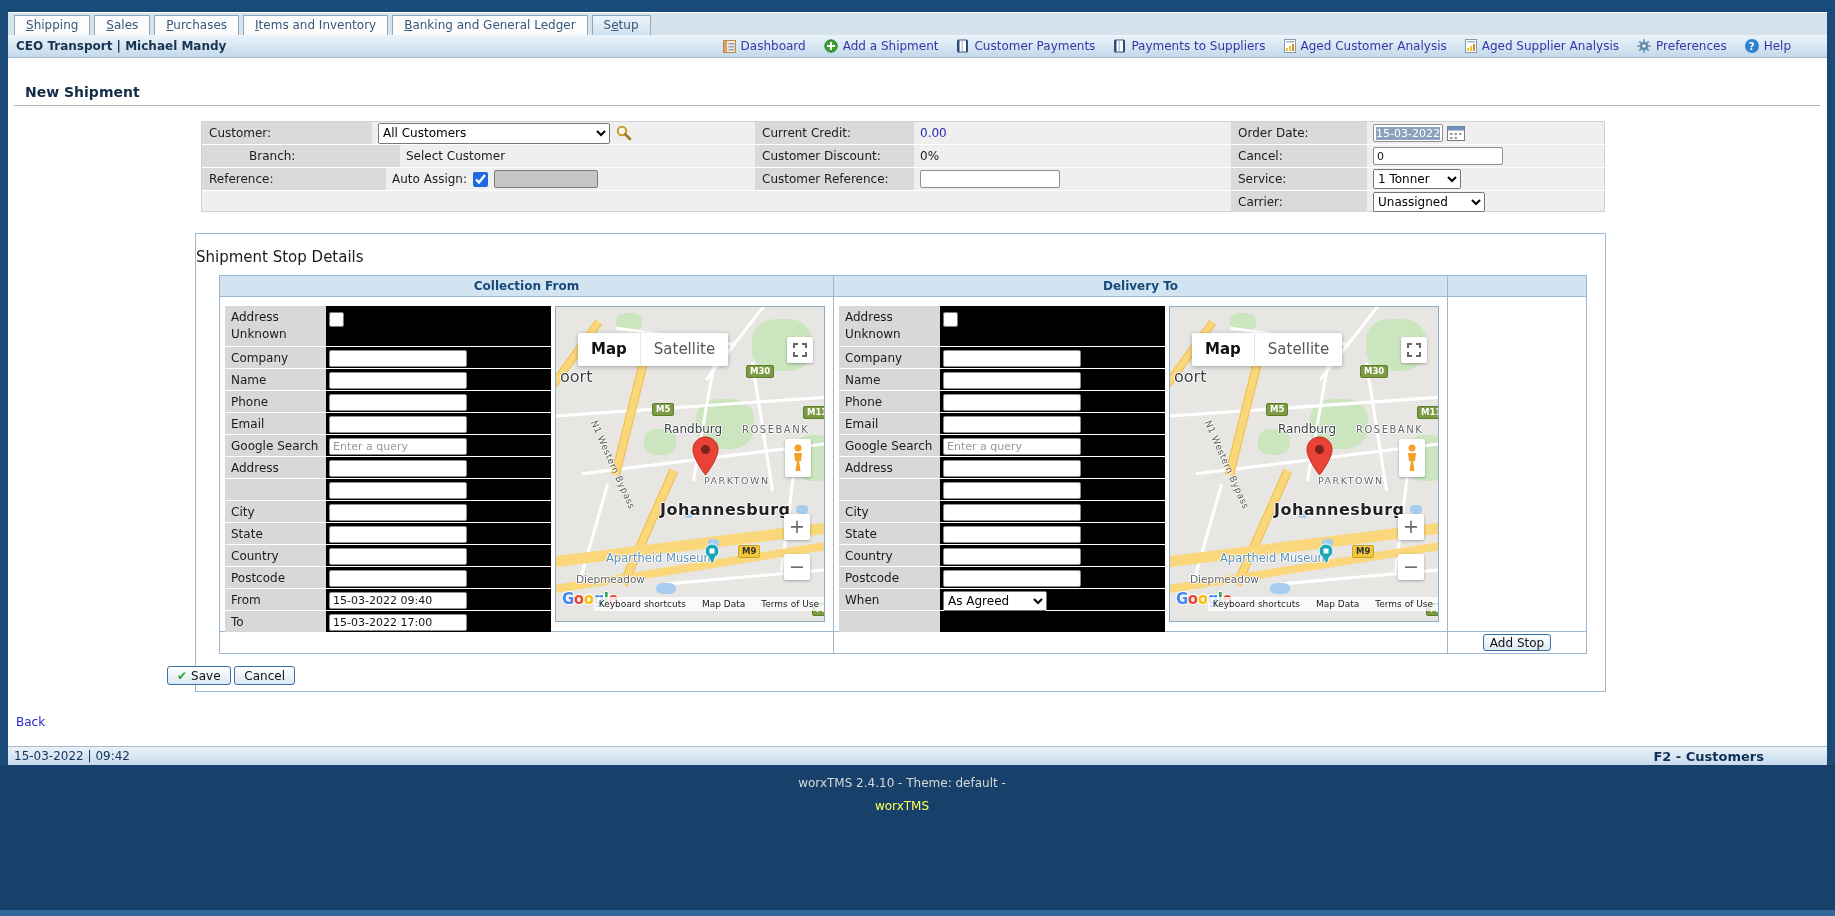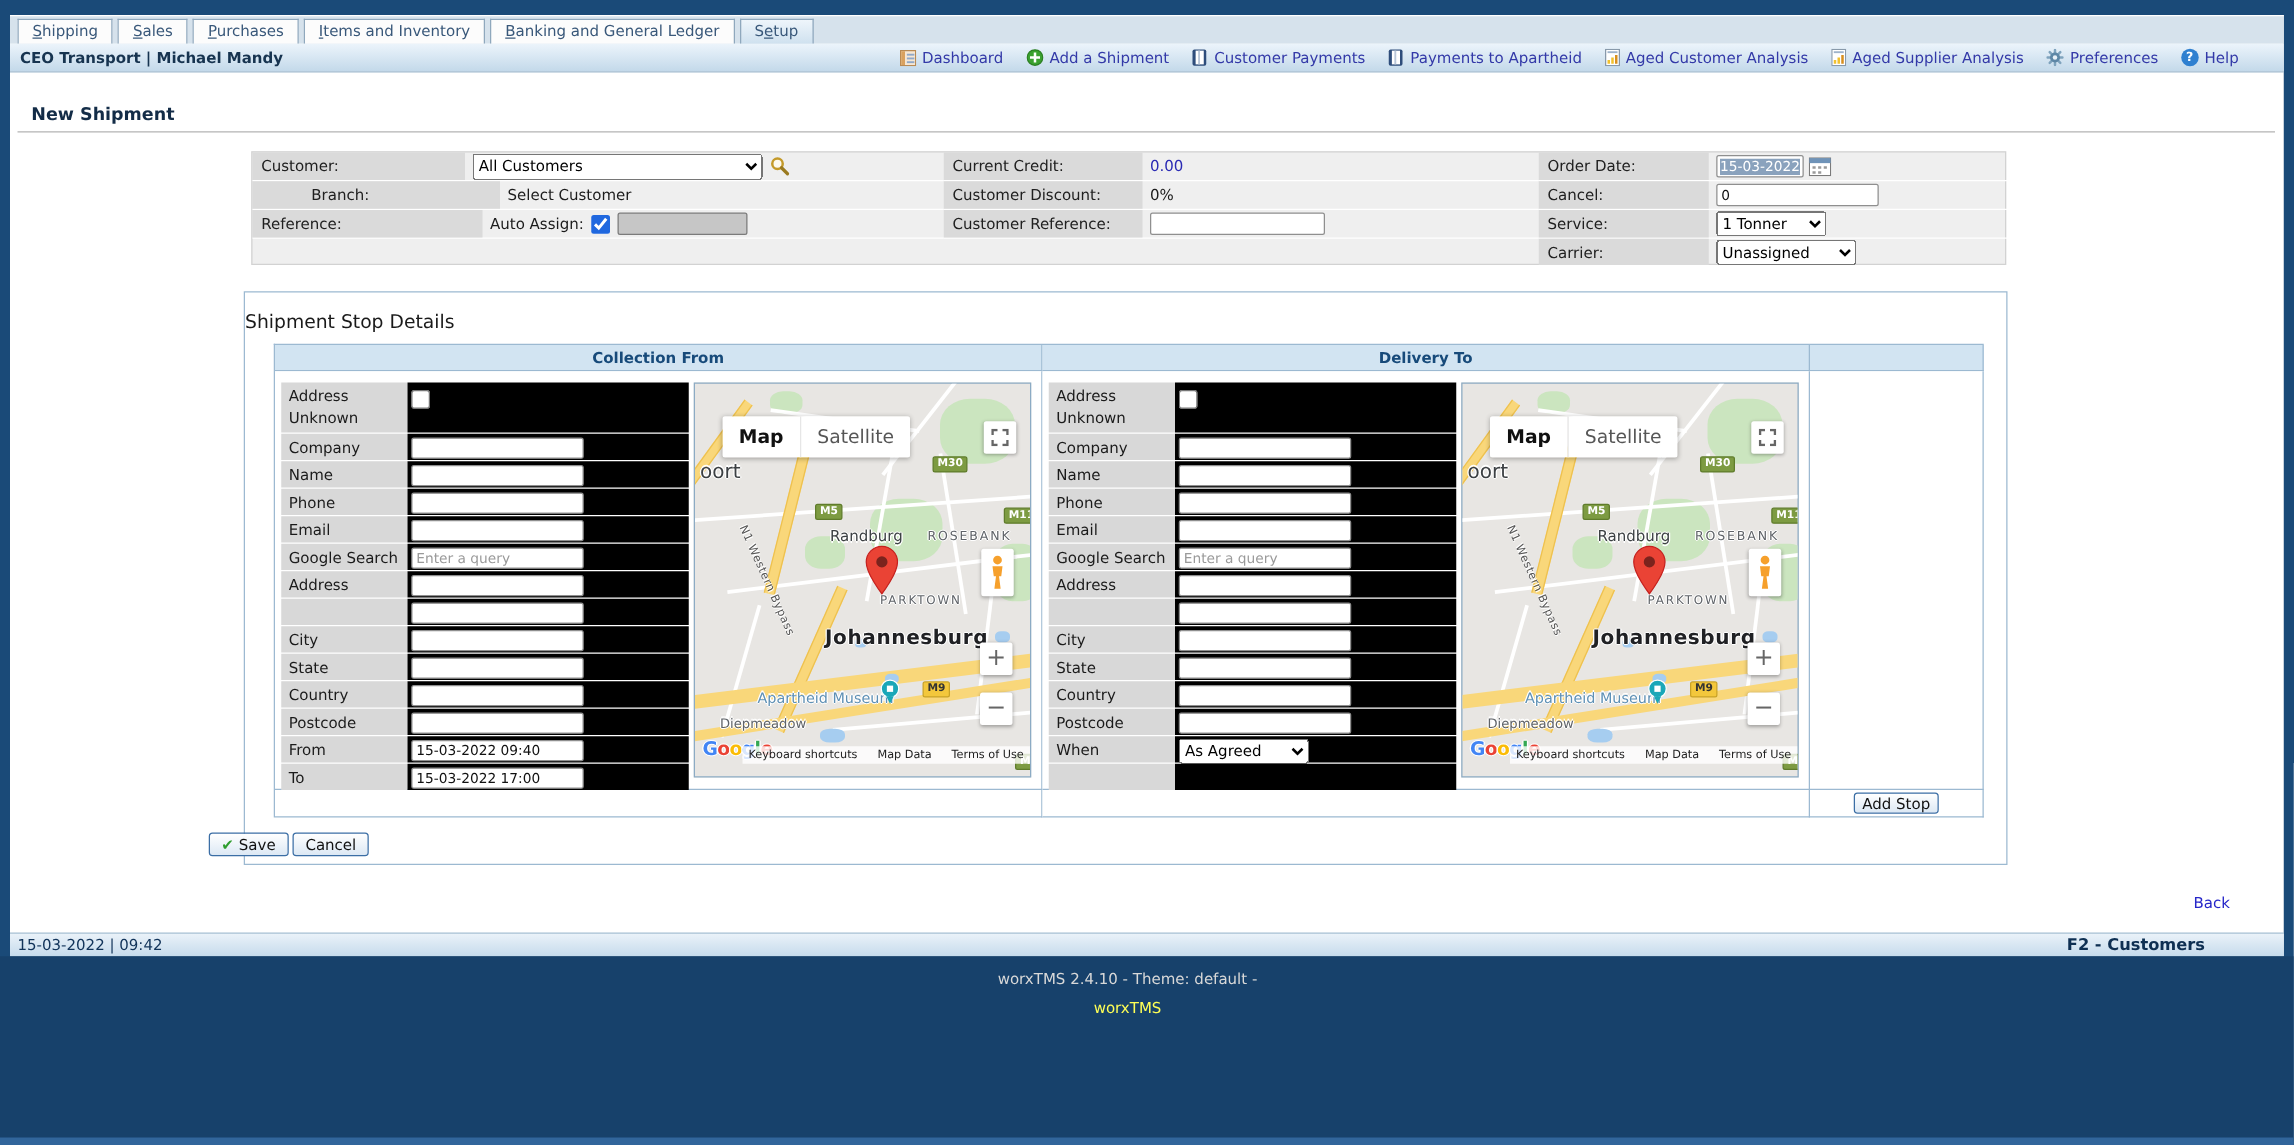--- a/index.html
+++ b/index.html
@@ -83,21 +83,21 @@
   .attr { position:absolute; right:0; bottom:10px; height:14px; background:rgba(255,255,255,.8); display:flex; gap:16px; align-items:center; padding:0 5px; font-size:9px; color:#222; white-space:nowrap; }
   .pin { position:absolute; left:136px; top:129px; }
   .museum-pin { position:absolute; left:148px; top:236px; }
 
   
   .btn { display:inline-flex; align-items:center; gap:4px; border:1px solid #3b6ea5; border-radius:3px; background:linear-gradient(#ffffff,#dce8f4); font-size:12px; font-family:inherit; color:#111; padding:2px 9px; height:19px; cursor:pointer; }
   .btn .chk { color:#2f9e2f; font-size:12px; }
   .save-row { position:absolute; top:432px; left:-29px; width:100%; display:fl
 ex; justify-content:center; gap:13px; }
   .addstop-cell { display:flex; align-items:center; justify-content:center; background:#fff; }
-  .back-row { position:absolute; left:8px; top:703px; width:1768px; text-align:right; }
+  .back-row { position:absolute; left:8px; top:703px; width:1768px; text-align:left; }
   .back-link { color:#2626c9; font-size:12px; cursor:pointer; }
 
   
   .statusbar { position:absolute; left:0; top:734px; width:100%; height:19px; background:linear-gradient(#eaf2f9,#c6dbec); border-top:1px solid #a3bdd2; display:flex; align-items:center; }
   .status-left { padding-left:6px; color:#12345a; font-size:12px; }
   .status-right { margin-left:auto; padding-right:63px; color:#0e2f52; font-size:13px; font-weight:bold; }
   .foot-line1 { position:absolute; left:0; top:776px; width:1804px; text-align:center; color:#d8d8d8; font-size:12px; }
   .foot-line2 { position:absolute; left:0; top:799px; width:1804px; text-align:center; }
   .foot-line2 span { color:#ffff55; font-size:12px; cursor:pointer; }
 </style>
@@ -143,21 +143,21 @@
             <rect x="5.5" y="1.5" width="1.5" height="11" fill="#b9c6d8"></rect>
           </svg>
         <span>Customer Payments</span>
         </span>
       <span class="menu-item">
         <svg width="13" height="14">
             <rect x="1" y="0.5" width="11" height="13" rx="1.5" fill="#2e4d7b"></rect>
             <rect x="3.5" y="1.5" width="6.5" height="11" fill="#fff"></rect>
             <rect x="5.5" y="1.5" width="1.5" height="11" fill="#b9c6d8"></rect>
           </svg>
-        <span>Payments to Apartheid</span>
+        <span>Payments to Suppliers</span>
         </span>
       <span class="menu-item">
         <svg width="12" height="14">
             <rect x="0.5" y="0.5" width="11" height="13" fill="#fff" stroke="#8899aa"></rect>
             <rect x="2" y="9" width="2" height="3" fill="#f2c12e"></rect>
             <rect x="5" y="7" width="2" height="5" fill="#f2c12e"></rect>
             <rect x="8" y="5" width="2" height="7" fill="#d78f1f"></rect>
             <rect x="2" y="2" width="8" height="1.5" fill="#9fb4cc"></rect>
           </svg>
         <span>Aged Customer Analysis</span>

